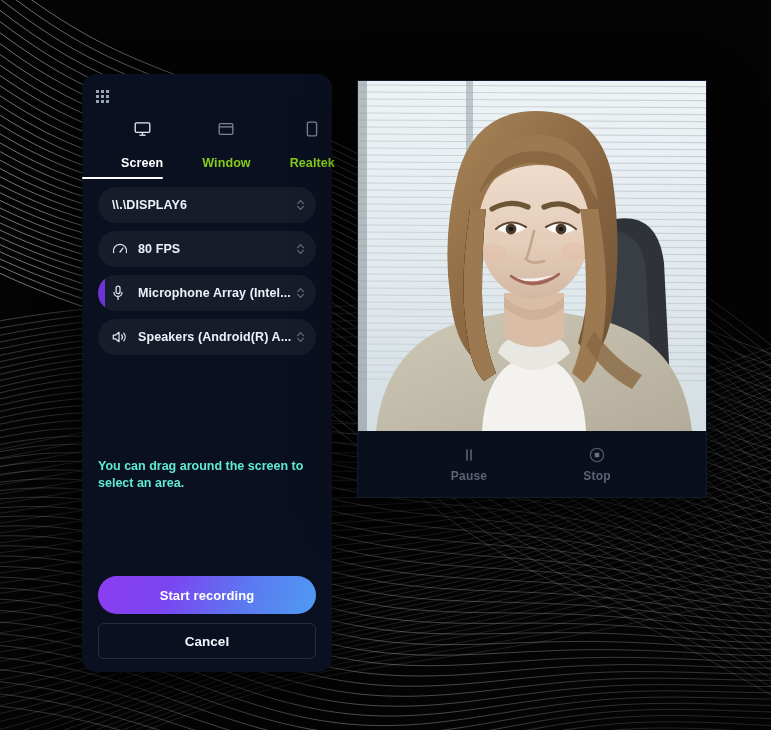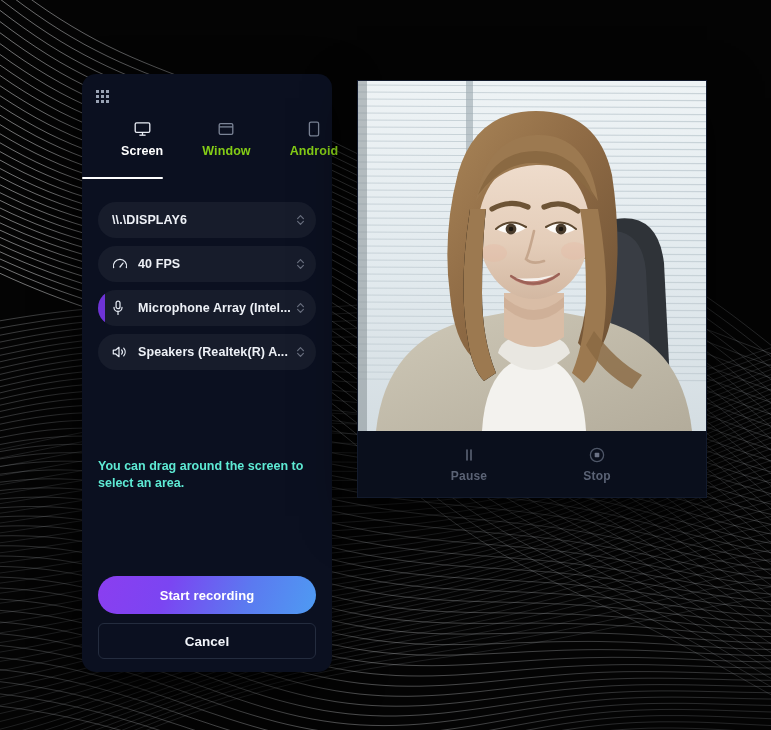--- a/index.html
+++ b/index.html
@@ -68,21 +68,21 @@
     width: 250px;
     height: 60px;
     display: flex;
   }
   .tab {
     flex: 1;
     display: flex;
     flex-direction: column;
     align-items: center;
     justify-content: flex-start;
-    gap: 6px;
+    gap: 18px;
     cursor: pointer;
     position: relative;
     padding-top: 2px;
     margin-left: 39px;
   }
   .tab .ticon { height: 18px; display: flex; align-items: center; }
   .tab .tlabel {
     font-size: 12.5px;
     font-weight: 700;
     color: #84cc16;
@@ -98,21 +98,21 @@
     width: 81px;
     height: 2px;
     background: #ffffff;
     border-radius: 2px;
   }
 
   
   #rows {
     position: absolute;
     left: 98px;
-    top: 202px;
+    top: 187px;
     width: 218px;
   }
   .row {
     position: relative;
     height: 36px;
     margin-bottom: 8px;
     background: #171c2b;
     border-radius: 18px;
     display: flex;
     align-items: center;
@@ -473,21 +473,21 @@
       <span class="tlabel">Window</span>
     </div>
 
     <div class="tab">
       <span class="ticon">
         <svg width="12" height="16" viewBox="0 0 12 16" fill="none" stroke-width="1.3">
           <rect x="1.4" y="1.1" width="9.2" height="13.8" rx="1.6"></rect>
           <circle cx="6" cy="11.9" r="0.65" fill="currentColor" stroke="none"></circle>
         </svg>
       </span>
-      <span class="tlabel">Android</span>
+      <span class="tlabel">Realtek</span>
     </div>
   </div>
   <div id="tab-underline"></div>
 
   <div id="rows">
 
     <div class="row no-icon">
       <span class="rlabel">\\.\DISPLAY6</span>
       <span class="stepper">
         <svg width="9" height="12" viewBox="0 0 9 12" fill="none" stroke="#aab2c2" stroke-width="1.2" stroke-linecap="round" stroke-linejoin="round">
@@ -498,21 +498,21 @@
     </div>
 
 
     <div class="row">
       <span class="ricon">
         <svg width="16" height="14" viewBox="0 0 16 14" fill="none" stroke="#e3e8f1" stroke-width="1.25" stroke-linecap="round" stroke-linejoin="round">
           <path d="M1.6 10.6a6.6 6.6 0 1 1 12.8 0"></path>
           <line x1="8" y1="10" x2="11" y2="6.1"></line>
         </svg>
       </span>
-      <span class="rlabel">40 FPS</span>
+      <span class="rlabel">80 FPS</span>
       <span class="stepper">
         <svg width="9" height="12" viewBox="0 0 9 12" fill="none" stroke="#aab2c2" stroke-width="1.2" stroke-linecap="round" stroke-linejoin="round">
           <polyline points="1.6,4.6 4.5,1.6 7.4,4.6"></polyline>
           <polyline points="1.6,7.4 4.5,10.4 7.4,7.4"></polyline>
         </svg>
       </span>
     </div>
 
     <div class="row">
       <span class="accent"></span>
@@ -533,21 +533,21 @@
     </div>
 
     <div class="row">
       <span class="ricon">
         <svg width="17" height="14" viewBox="0 0 17 14" fill="none" stroke="#e3e8f1" stroke-width="1.25" stroke-linecap="round" stroke-linejoin="round">
           <path d="M1.3 5.1h2.4L7 2.3v9.4L3.7 8.9H1.3z"></path>
           <path d="M9.6 4.9a3.2 3.2 0 0 1 0 4.2"></path>
           <path d="M11.7 3.1a6 6 0 0 1 0 7.8"></path>
         </svg>
       </span>
-      <span class="rlabel">Speakers (Realtek(R) A...</span>
+      <span class="rlabel">Speakers (Android(R) A...</span>
       <span class="stepper">
         <svg width="9" height="12" viewBox="0 0 9 12" fill="none" stroke="#aab2c2" stroke-width="1.2" stroke-linecap="round" stroke-linejoin="round">
           <polyline points="1.6,4.6 4.5,1.6 7.4,4.6"></polyline>
           <polyline points="1.6,7.4 4.5,10.4 7.4,7.4"></polyline>
         </svg>
       </span>
     </div>
   </div>
 
 

